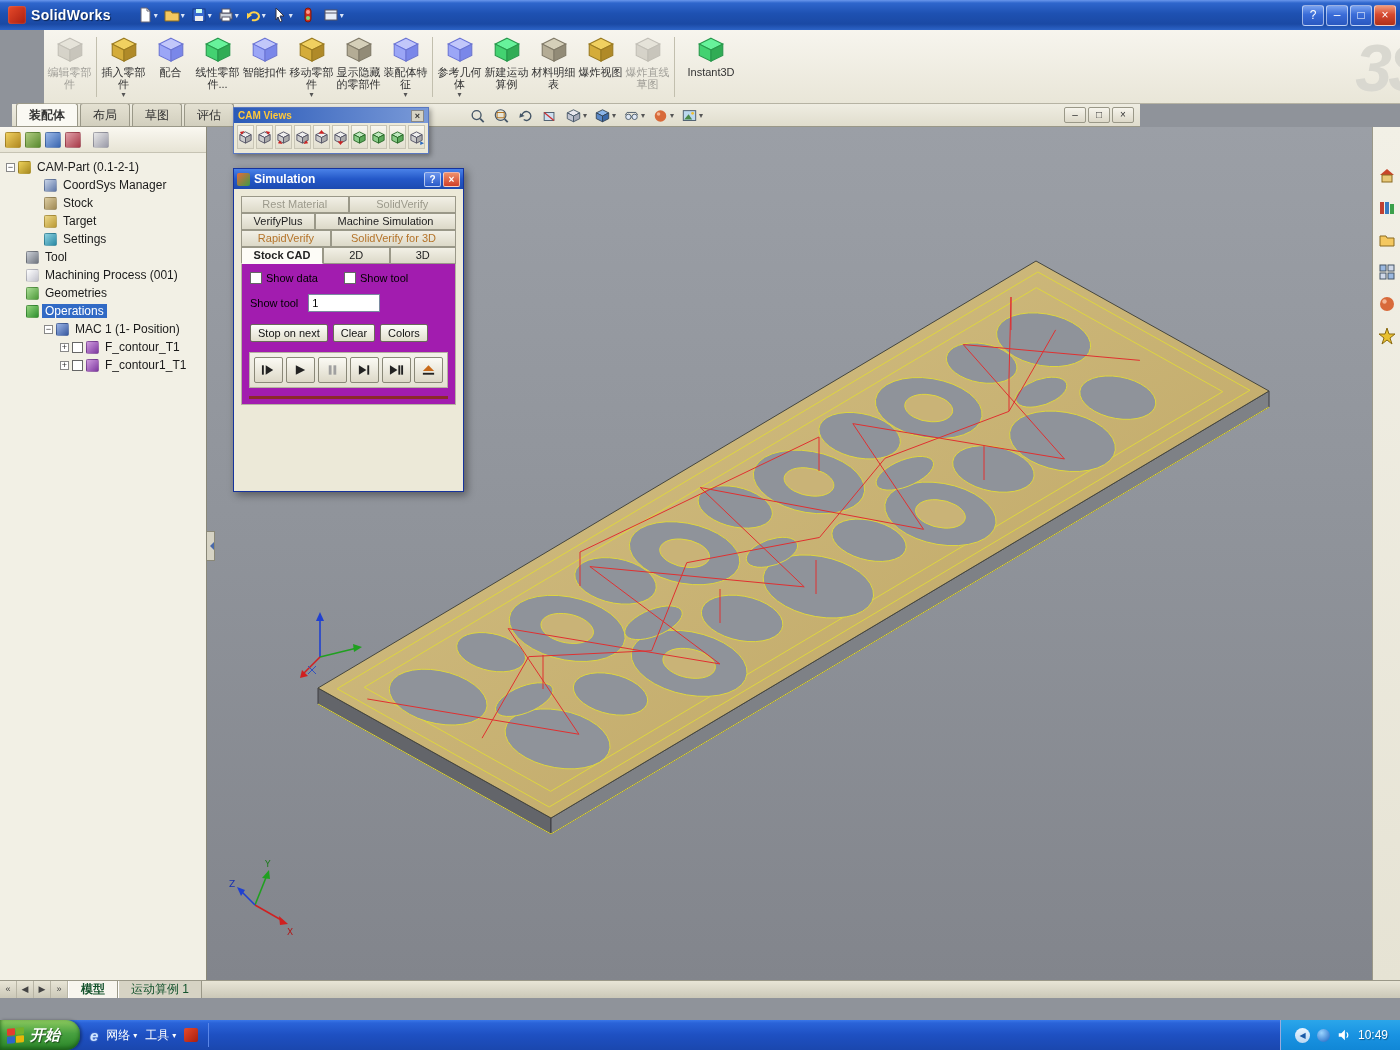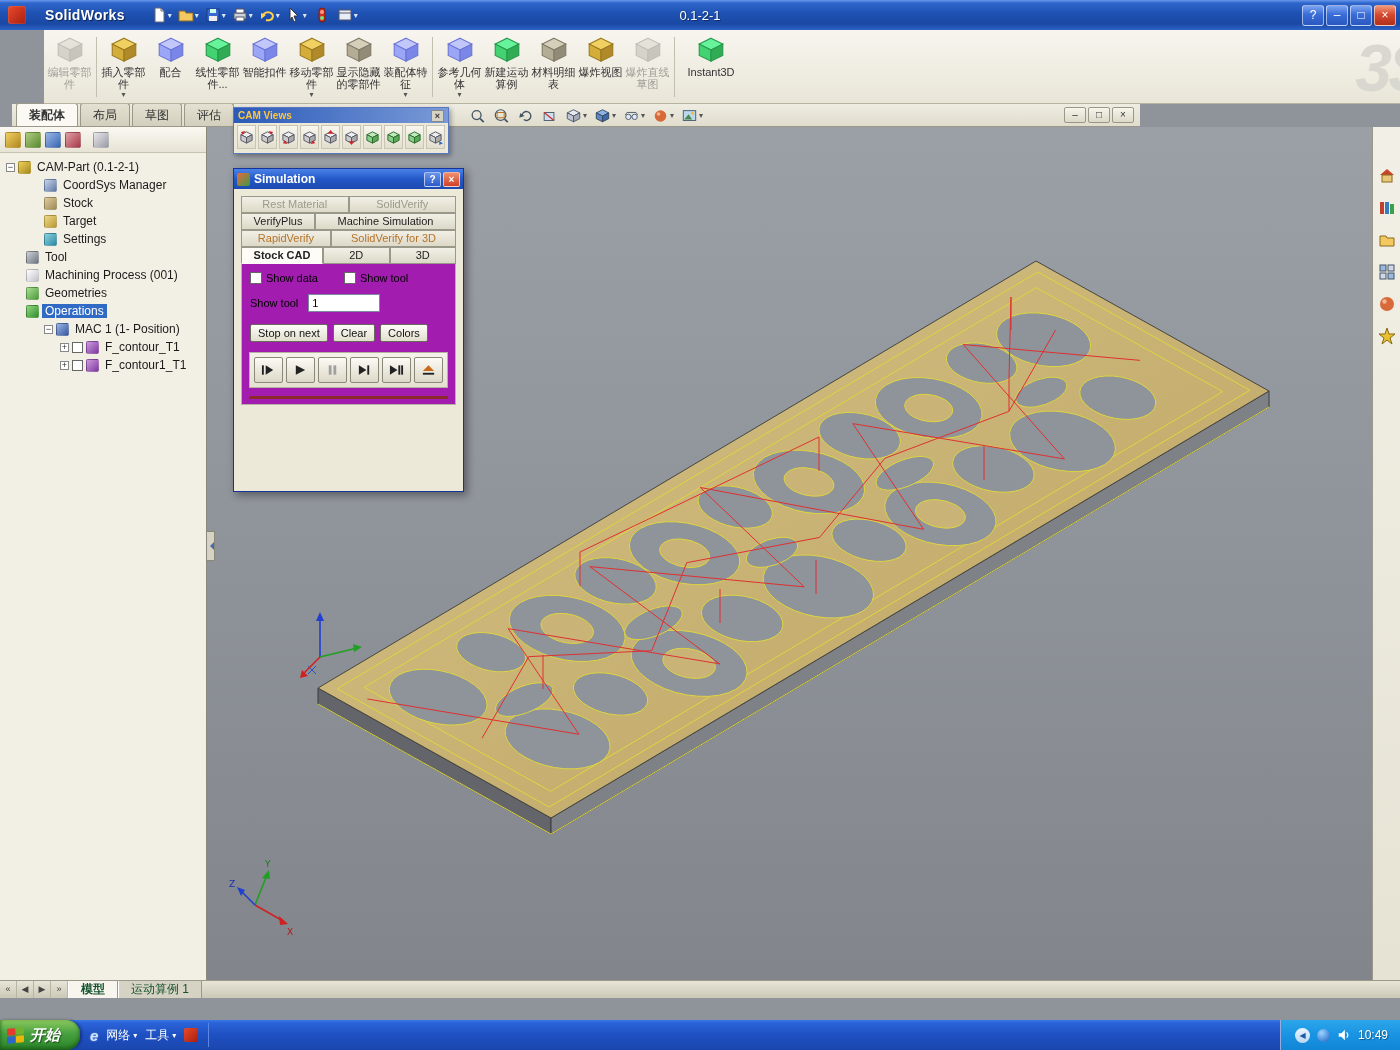--- a/index.html
+++ b/index.html
@@ -4,21 +4,21 @@
 <style>
   * { margin:0; padding:0; box-sizing:border-box; }
   html,body { width:1400px; height:1050px; overflow:hidden; }
   body { font-family:"Liberation Sans","DejaVu Sans",sans-serif; font-size:12px; background:#000; }
   #screen { position:relative; width:1400px; height:1050px; background:#8f939a; overflow:hidden; }
 
   
   .titlebar { position:absolute; left:0; top:0; width:1400px; height:30px;
     background:linear-gradient(180deg,#6a97ec 0%,#2f66cc 10%,#1e51b2 45%,#1a49a4 80%,#2c63c6 100%);
     display:flex; align-items:center; color:#fff; padding:0 4px; z-index:20; }
-  .tb-logo { display:flex; align-items:center; gap:19px; padding:0 8px 0 4px; }
+  .tb-logo { display:flex; align-items:center; gap:5px; padding:0 8px 0 4px; }
   .sw-mark { width:18px; height:18px; border-radius:3px; background:linear-gradient(135deg,#e84a2a,#a81e10);
     box-shadow:inset 0 0 2px #fff5; }
   .tb-appname { font-size:14px; font-weight:bold; text-shadow:1px 1px 1px #0008; letter-spacing:.3px; }
   .qtools { display:flex; align-items:center; gap:2px; margin-left:16px; }
   .qbtn { height:22px; min-width:22px; display:flex; align-items:center; justify-content:center; gap:1px;
     border-radius:2px; padding:0 2px; }
   .qbtn svg { width:16px; height:16px; }
   .qdrop { font-size:8px; color:#dce6f8; }
   .tb-doc { position:absolute; left:0; right:0; text-align:center; font-size:13px; color:#fff;
     text-shadow:1px 1px 1px #0007; pointer-events:none; }
@@ -105,21 +105,21 @@
   .plungeg { stroke:var(--toolpath-red,#e03030); }
 
   
   .rightbar { position:absolute; left:1372px; top:127px; width:28px; height:853px;
     background:linear-gradient(180deg,#f2f0e6,#e6e3d4); border-left:1px solid #9a9888; z-index:3;
     display:flex; flex-direction:column; align-items:center; padding-top:38px; gap:10px; }
   .rpbtn { width:22px; height:22px; display:flex; align-items:center; justify-content:center; }
   .rpbtn svg { width:18px; height:18px; }
 
   
-  .camviews { position:absolute; left:233px; top:107px; width:216px; height:47px; background:#ece9d8;
+  .camviews { position:absolute; left:233px; top:107px; width:196px; height:47px; background:#ece9d8;
     border:1px solid #5a78c0; box-shadow:2px 2px 5px #00000055; z-index:30; }
   .cvtitle { height:15px; background:linear-gradient(90deg,#2a5ab8,#7a9ad8); color:#ffc83a;
     font-size:10px; font-weight:bold; display:flex; align-items:center; padding:0 4px; }
   .cvclose { margin-left:auto; width:13px; height:12px; background:#d6d3c4; border:1px solid #888;
     color:#333; font-size:9px; line-height:10px; text-align:center; }
   .cvicons { display:flex; align-items:center; gap:2px; padding:2px 3px; }
   .cvbtn { width:19px; height:24px; display:flex; align-items:center; justify-content:center;
     border:1px solid #c8c5b5; background:linear-gradient(180deg,#f8f6ee,#e2dfcf); }
   .cvbtn svg { width:15px; height:15px; }
 
@@ -276,21 +276,20 @@
           </svg>
         </span>
       <span class="qbtn">
           <svg viewBox="0 0 16 16">
             <rect x="2" y="3" width="12" height="10" fill="#e8eef8" stroke="#556"></rect>
             <line x1="2" y1="6" x2="14" y2="6" stroke="#556"></line>
           </svg>
           <span class="qdrop">▾</span>
         </span>
     </div>
-    <div class="tb-doc">0.1-2-1</div>
     <div class="tb-ctrls">
       <span class="wbtn">?</span>
       <span class="wbtn">–</span>
       <span class="wbtn">□</span>
       <span class="wbtn close">×</span>
     </div>
   </div>
 
   <div class="ribbon">
     <div class="rbtn disabled">

